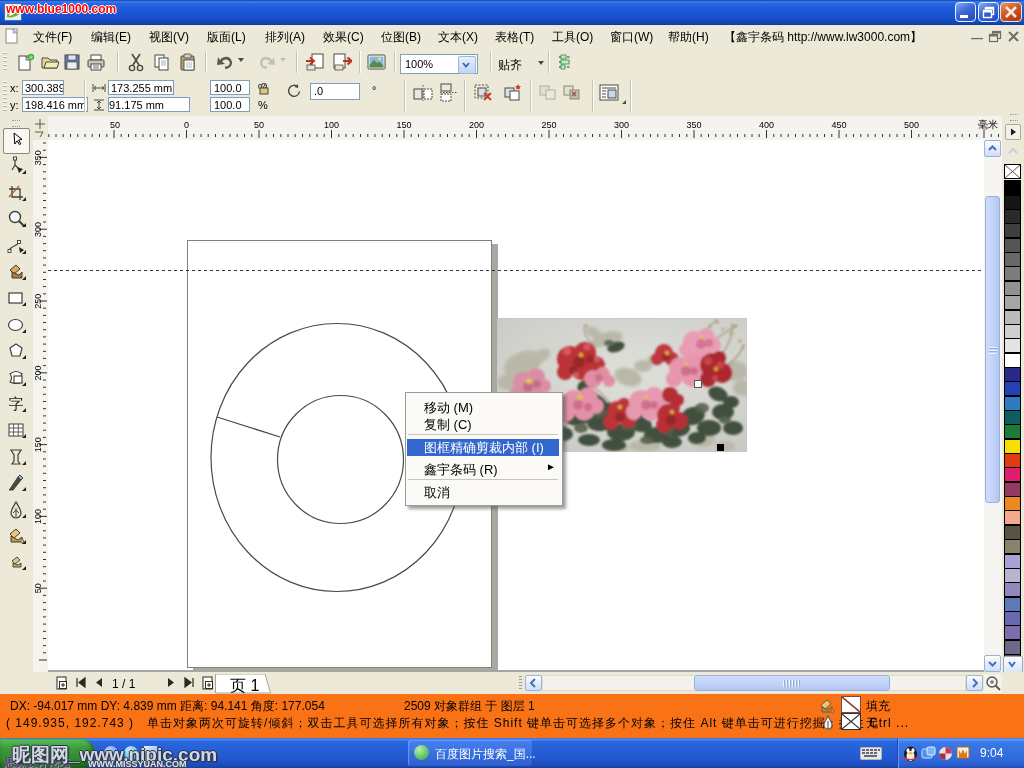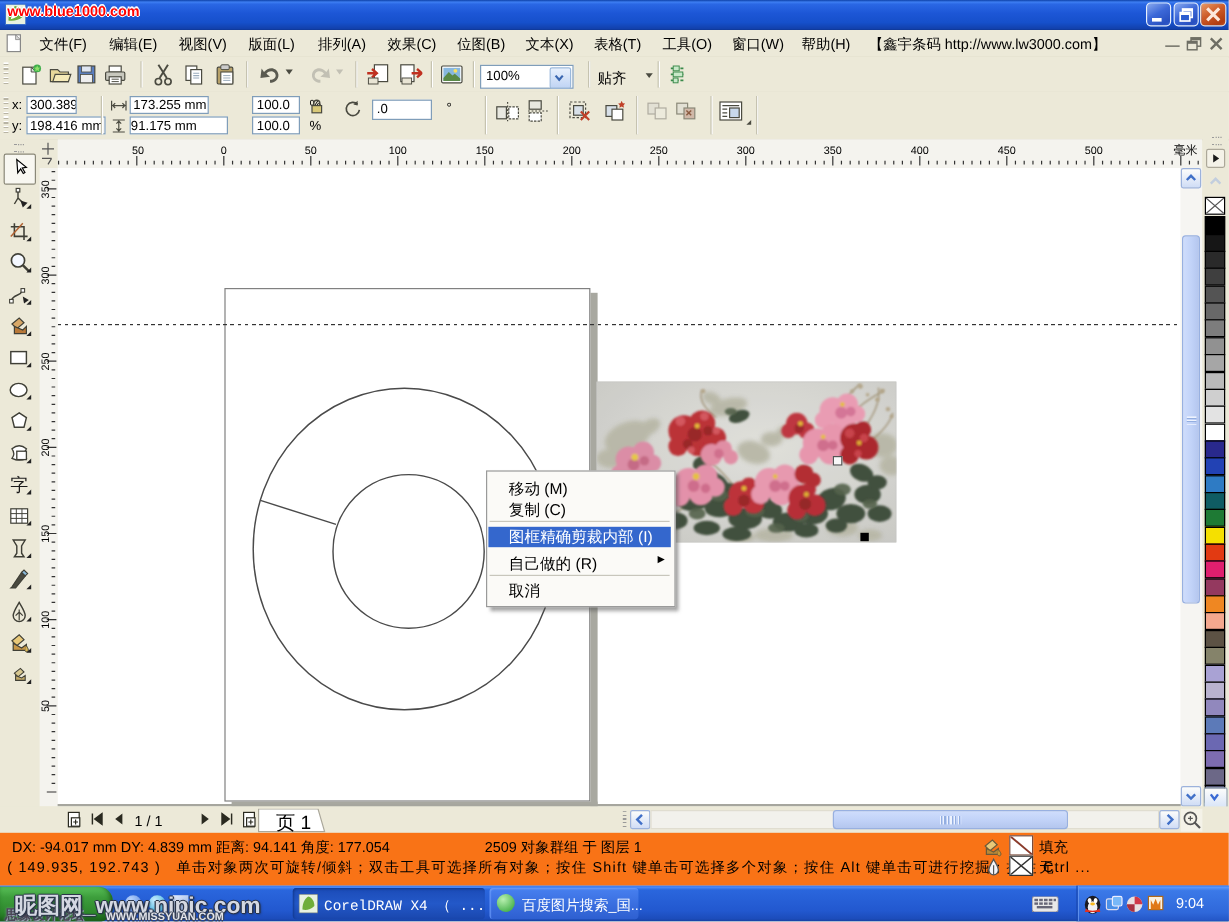--- a/index.html
+++ b/index.html
@@ -989,29 +989,20 @@
  background:linear-gradient(180deg,#3168e0 0%,#4e8df8 4%,#2a66dd 12%,#2258cf 70%,#1c4cbb 92%,#15409f 100%)">
 
  <div class="ab" style="left:0;top:1px;width:94px;height:29px;border-radius:0 12px 12px 0;
   background:linear-gradient(180deg,#59c058 0%,#3d9e3c 30%,#2f8a2e 70%,#1e6f1e 100%);
   box-shadow:inset -2px -2px 4px #1a5c1a"></div>
 
  <div class="ab" style="left:104px;top:8px;width:14px;height:14px;border-radius:7px;background:radial-gradient(circle at 35% 30%,#bcd8ff,#4878d8)"></div>
  <div class="ab" style="left:124px;top:8px;width:14px;height:14px;border-radius:7px;background:radial-gradient(circle at 35% 30%,#c8ecff,#28a8d8)"></div>
  <div class="ab" style="left:144px;top:8px;width:13px;height:14px;background:linear-gradient(135deg,#e8f0ff,#88a8e0)"></div>
 
- <div class="ab" style="left:244px;top:2px;width:160px;height:26px;border-radius:3px;
-  background:linear-gradient(180deg,#1c4cb8,#2358c8 50%,#1a47ae);box-shadow:inset 1px 1px 2px #123a90;
-  color:#fff;font-size:12px;font-family:'Liberation Mono',monospace">
-  <svg class="ab" style="left:5px;top:5px" width="16" height="16" viewBox="0 0 16 16">
-   <rect width="16" height="16" fill="#e8f2e0" stroke="#567"></rect>
-   <path d="M3 13 C3 6 6 3 8 2 C11 3 13 6 13 10 C10 13 6 14 3 13Z" fill="#6fae3a"></path>
-      </svg>
-  <span class="ab" style="left:26px;top:6px;white-space:nowrap">CorelDRAW X4 （ ...</span>
- </div>
  <div class="ab" style="left:408px;top:2px;width:124px;height:26px;border-radius:3px;
   background:linear-gradient(180deg,#4880f0,#3a6fe0 50%,#2e5fd0);box-shadow:inset 1px 1px 1px #6898f8;
   color:#fff;font-size:12px">
   <div class="ab" style="left:6px;top:5px;width:15px;height:15px;border-radius:8px;background:radial-gradient(circle at 35% 30%,#b8f0b0,#28a030)"></div>
   <span class="ab" style="left:27px;top:6px;white-space:nowrap">百度图片搜索_国...</span>
  </div>
 
  <svg class="ab" style="left:860px;top:9px" width="22" height="13" viewBox="0 0 22 13">
   <rect x="0" y="0" width="22" height="13" rx="2" fill="#e8e8e8" stroke="#889"></rect>
   <g fill="#667">
@@ -1055,21 +1046,21 @@
 
  <div class="ab" style="left:980px;top:8px;color:#fff;font-size:12px">9:04</div>
 </div>
 
 <div class="ab" id="ctxmenu" style="left:405px;top:392px;width:156px;height:112px;background:#fbfaf7;
  border:1px solid #9a9a9a;box-shadow:3px 3px 3px rgba(80,80,80,.55);font-size:13px;z-index:50">
  <div class="ab ink" style="left:18px;top:6px">移动 (M)</div>
  <div class="ab ink" style="left:18px;top:23px">复制 (C)</div>
  <div class="ab" style="left:2px;top:41px;width:150px;height:1px;background:#c8c6bc"></div>
  <div class="ab" style="left:1px;top:46px;width:152px;height:17px;background:#3467cd;color:#fff;padding-left:17px;line-height:17px;box-sizing:border-box">图框精确剪裁内部 (I)</div>
- <div class="ab ink" style="left:18px;top:68px">自己做的 (R)</div>
+ <div class="ab ink" style="left:18px;top:68px">鑫宇条码 (R)</div>
  <div class="ab ink" style="left:140px;top:68px;font-size:10px">►</div>
  <div class="ab" style="left:2px;top:86px;width:150px;height:1px;background:#c8c6bc"></div>
  <div class="ab ink" style="left:18px;top:91px">取消</div>
 </div>
 
 <div class="ab" id="wmbottom" style="left:0;top:738px;width:420px;height:33px;z-index:60;pointer-events:none">
  <div class="ab" style="left:4px;top:17px;font-size:11px;font-weight:bold;color:#4a4656;
   text-shadow:0 0 2px #8a93a8,1px 1px 0 #9aa3b8;white-space:nowrap">思缘设计论坛</div>
  <div class="ab" style="left:12px;top:4px;font-size:19px;font-weight:bold;color:#d4d8e2;letter-spacing:0px;
   text-shadow:-1px 0 #2a3448,0 -1px #2a3448,1px 0 #2a3448,0 1px #2a3448,1px 1px 2px #1a2438;white-space:nowrap">昵图网_www.nipic.com</div>

